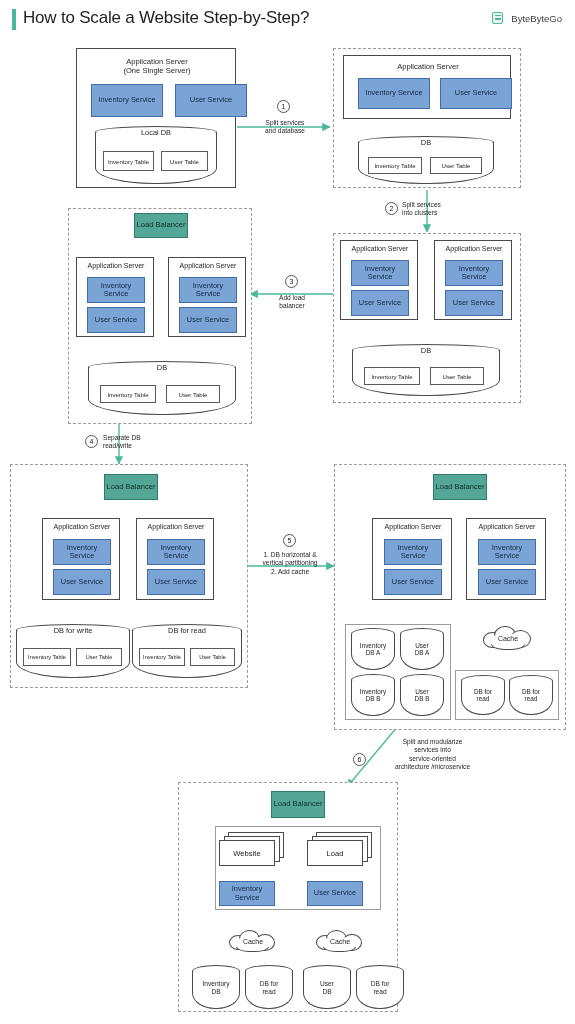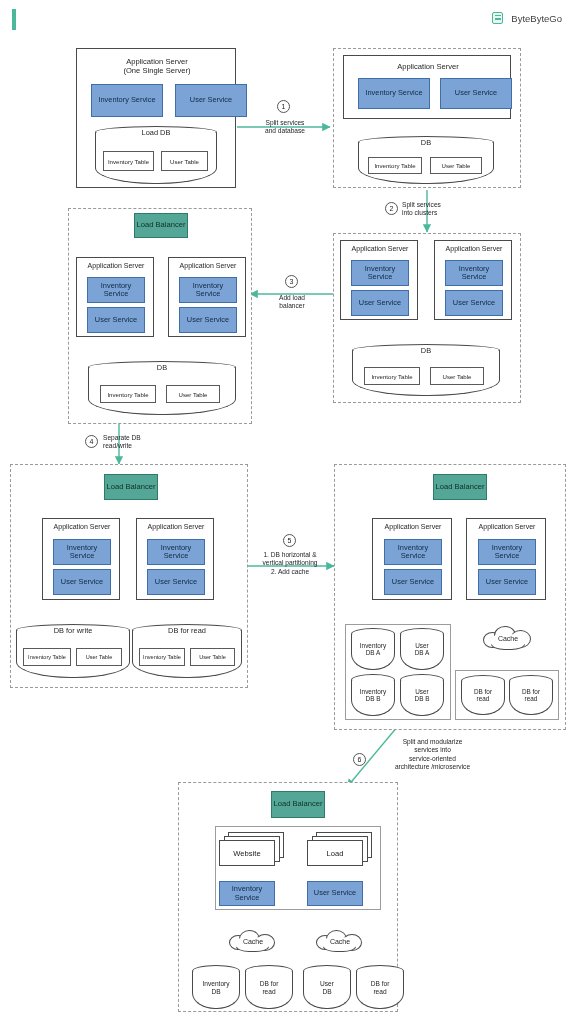--- a/index.html
+++ b/index.html
@@ -121,20 +121,21 @@
     white-space: pre-line;
   }
 
   svg.wires { position: absolute; left: 0; top: 0; width: 575px; height: 1024px; pointer-events: none; }
 </style>
 </head>
 <body>
 
 <div class="header">
   <div class="title-bar"></div>
+  <div class="page-title">How to Scale a Website Step-by-Step?</div>
   <div class="brand">
     <div class="brand-mark"></div>
     <div class="brand-text">ByteByteGo</div>
   </div>
 </div>
 
 <svg class="wires">
   <defs>
     <marker id="ab" markerWidth="7" markerHeight="7" refX="5.2" refY="2.6" orient="auto">
       <path d="M0,0 L5.4,2.6 L0,5.2 z" fill="#333"></path>
@@ -215,21 +216,21 @@
 (One Single Server)</div>
   <div class="svc" style="left:14px; top:35px; width:72px; height:33px;">Inventory
 Service</div>
   <div class="svc" style="left:98px; top:35px; width:72px; height:33px; left:98px;">User
 Service</div>
 </div>
 <div class="cyl" style="left:95px; top:126px; width:122px; height:58px;">
   <div class="body"></div>
     <div class="top"></div>
     <div class="cap"></div>
-  <div class="cname">Load DB</div>
+  <div class="cname">Local DB</div>
   <div class="tbl inner" style="left:8px; top:25px; width:51px; height:20px;">Inventory Table</div>
   <div class="tbl inner" style="left:66px; top:25px; width:47px; height:20px;">User Table</div>
 </div>
 
 <div class="step" style="left:277px; top:100px;">1</div>
 <div class="steptext" style="left:255px; top:119px; width:60px; text-align:center;">Split services
 and database</div>
 
 <div class="panel" style="left:333px; top:48px; width:188px; height:140px;"></div>
 <div class="solidbox" style="left:343px; top:55px; width:168px; height:64px;">

